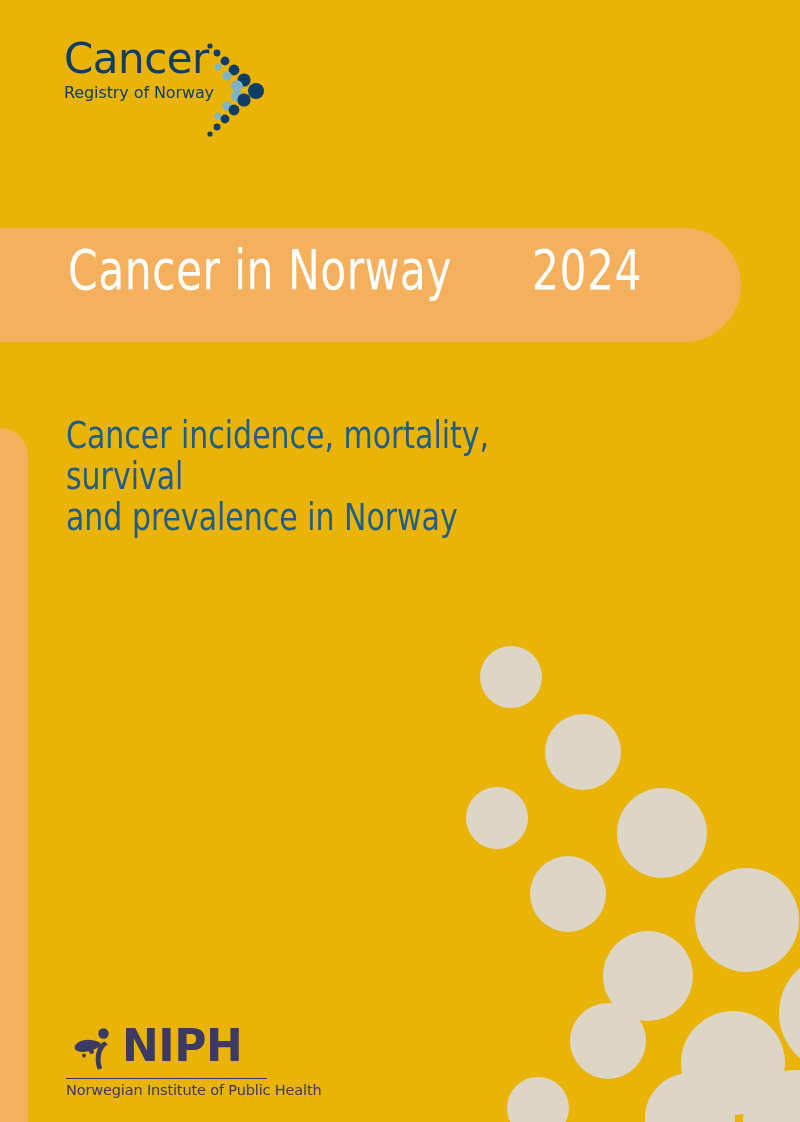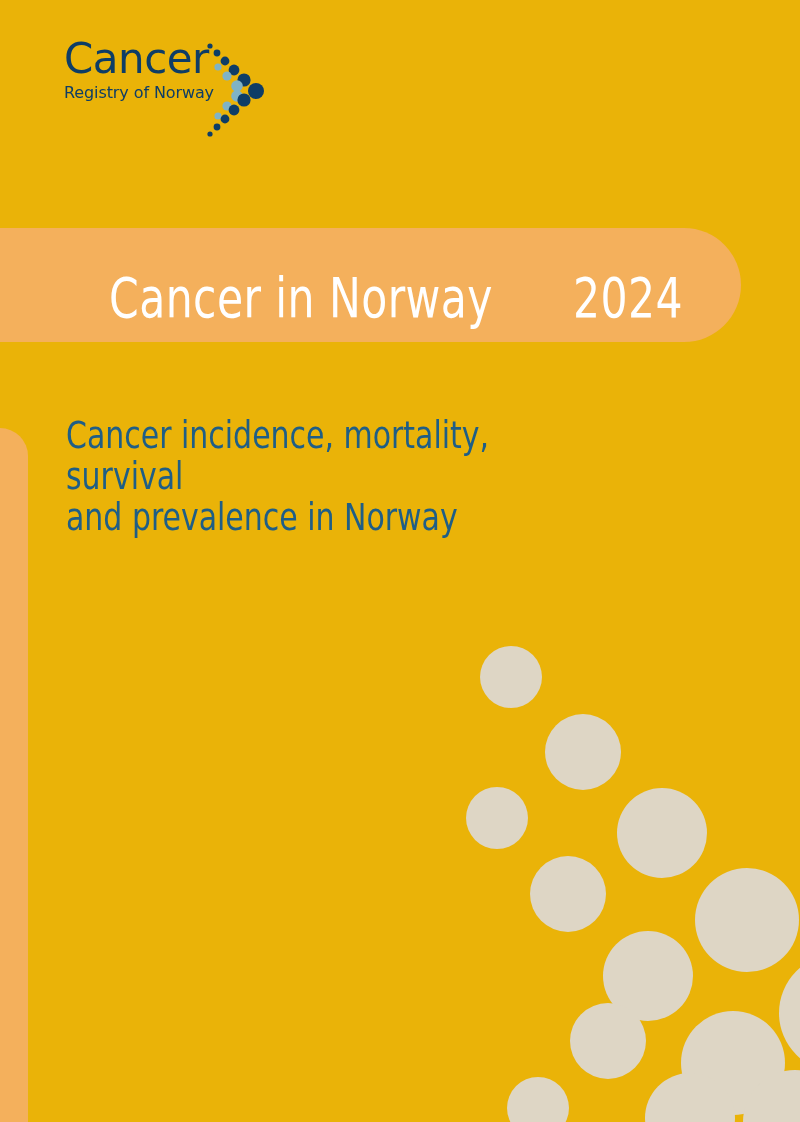--- a/index.html
+++ b/index.html
@@ -94,22 +94,21 @@
     border-bottom-right-radius: 57px;
   }
   #title-row {
     position: absolute;
     left: 68px;
     top: 0;
     right: 28px;
     height: 84px;
     display: flex;
     align-items: center;
-    justify-content: flex-end;
-    margin-top: 28px;
+    justify-content: flex-start;
   }
   #main-title {
     font-family: "DejaVu Sans Condensed", "Liberation Sans Narrow", "Liberation Sans", sans-serif;
     font-size: 55px;
     font-weight: 300;
     color: #FFFFFF;
     letter-spacing: 0.5px;
     transform: scaleX(0.86);
     transform-origin: left center;
     white-space: nowrap;
@@ -249,14 +248,32 @@
   <div id="title-banner">
     <div id="title-row">
       <span id="main-title">Cancer in Norway</span>
       <span id="title-year">2024</span>
     </div>
   </div>
 
   <div id="subtitle">Cancer incidence, mortality, survival
 and prevalence in Norway</div>
 
+  <div id="niph-logo">
+    <svg id="niph-mark" viewBox="0 0 48 48" width="48" height="48" aria-hidden="true">
+      <g fill="#3C3A62">
+
+        <circle cx="33.5" cy="9.5" r="5.2"></circle>
+
+        <path d="M34.5 17.5 c-4.5 1.8 -7.8 7.5 -8.6 14.2 c-0.7 5.6 0.4 10.5 1.9 14.0 l4.4 -1.4 c-1.2 -3.2 -2.0 -7.3 -1.4 -11.8 c0.7 -5.6 3.3 -10.3 7.1 -12.1 z"></path>
+
+        <path d="M30.5 19.0 c-5.6 -3.2 -12.4 -4.1 -17.9 -2.6 c-4.6 1.3 -8.0 4.2 -8.0 7.1 c0 2.1 1.9 3.6 5.0 4.2 c4.2 0.8 10.2 -0.2 15.4 -2.6 c2.3 -1.1 4.2 -2.4 5.5 -3.7 z"></path>
+
+        <circle cx="21.5" cy="27.5" r="2.4"></circle>
+        <circle cx="14.0" cy="31.5" r="1.9"></circle>
+      </g>
+    </svg>
+    <div id="niph-acronym">NIPH</div>
+    <div id="niph-rule"></div>
+    <div id="niph-fullname">Norwegian Institute of Public Health</div>
+  </div>
 
 </div>
 
 </body></html>

